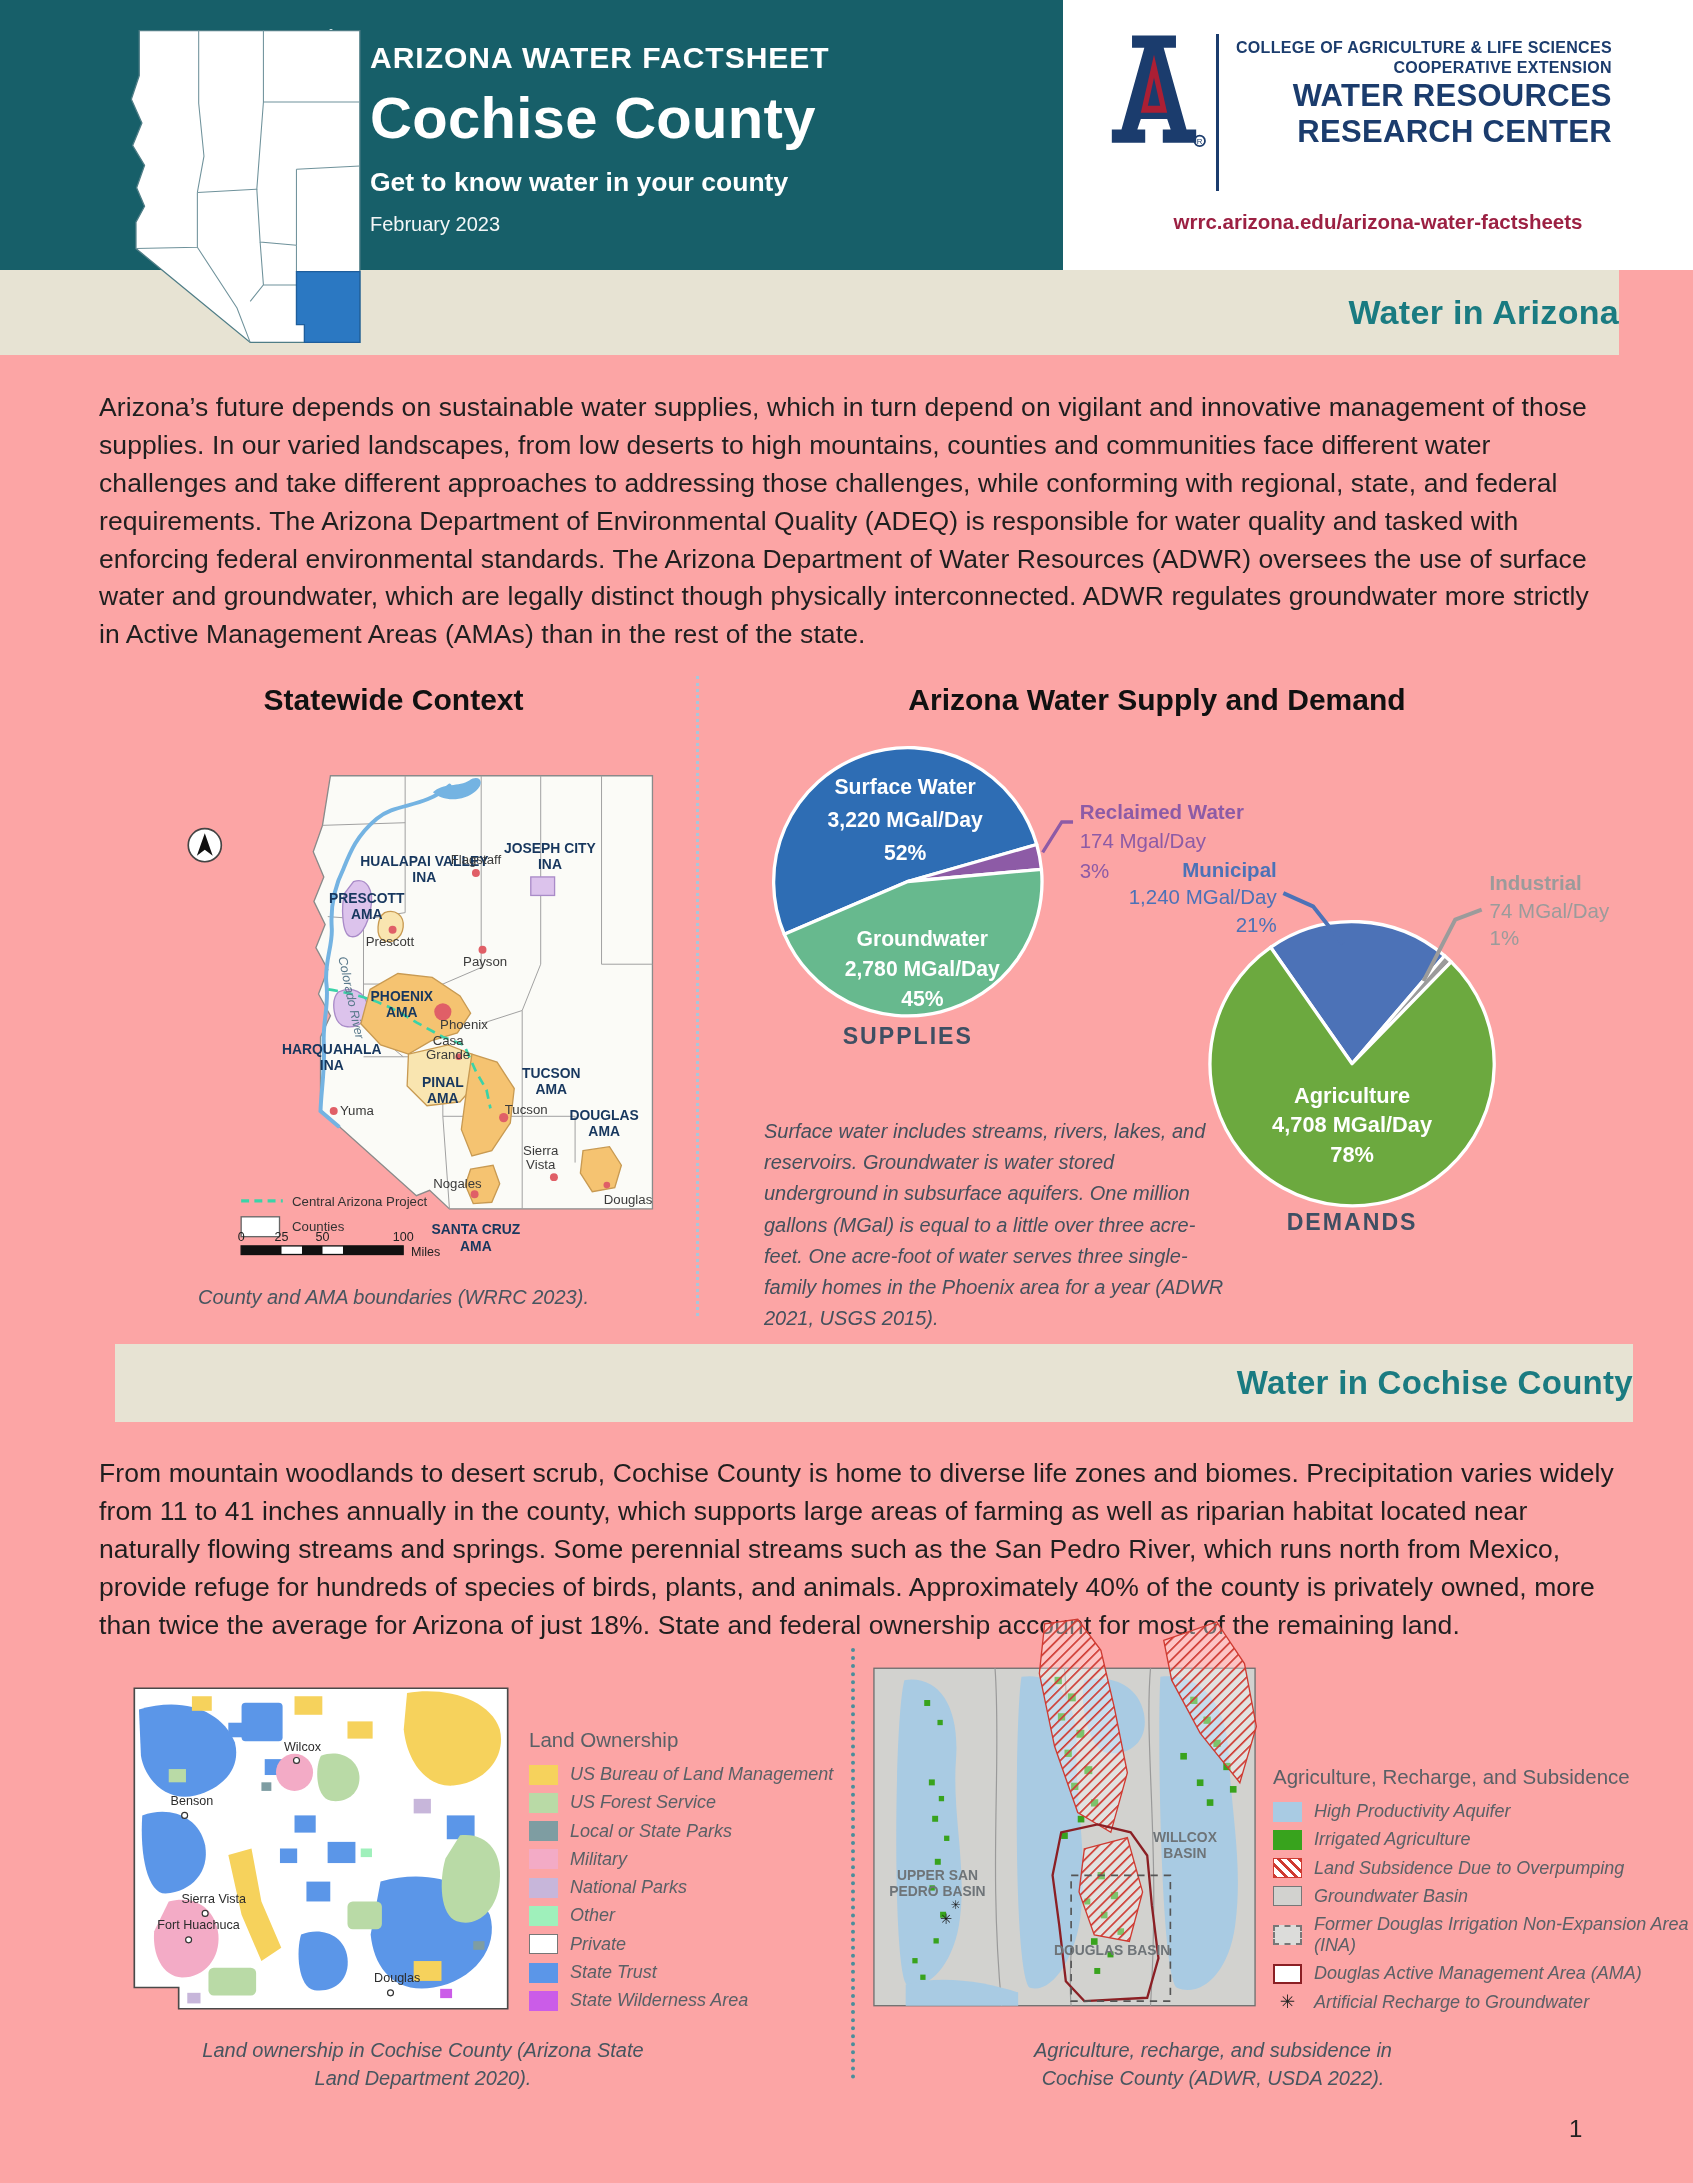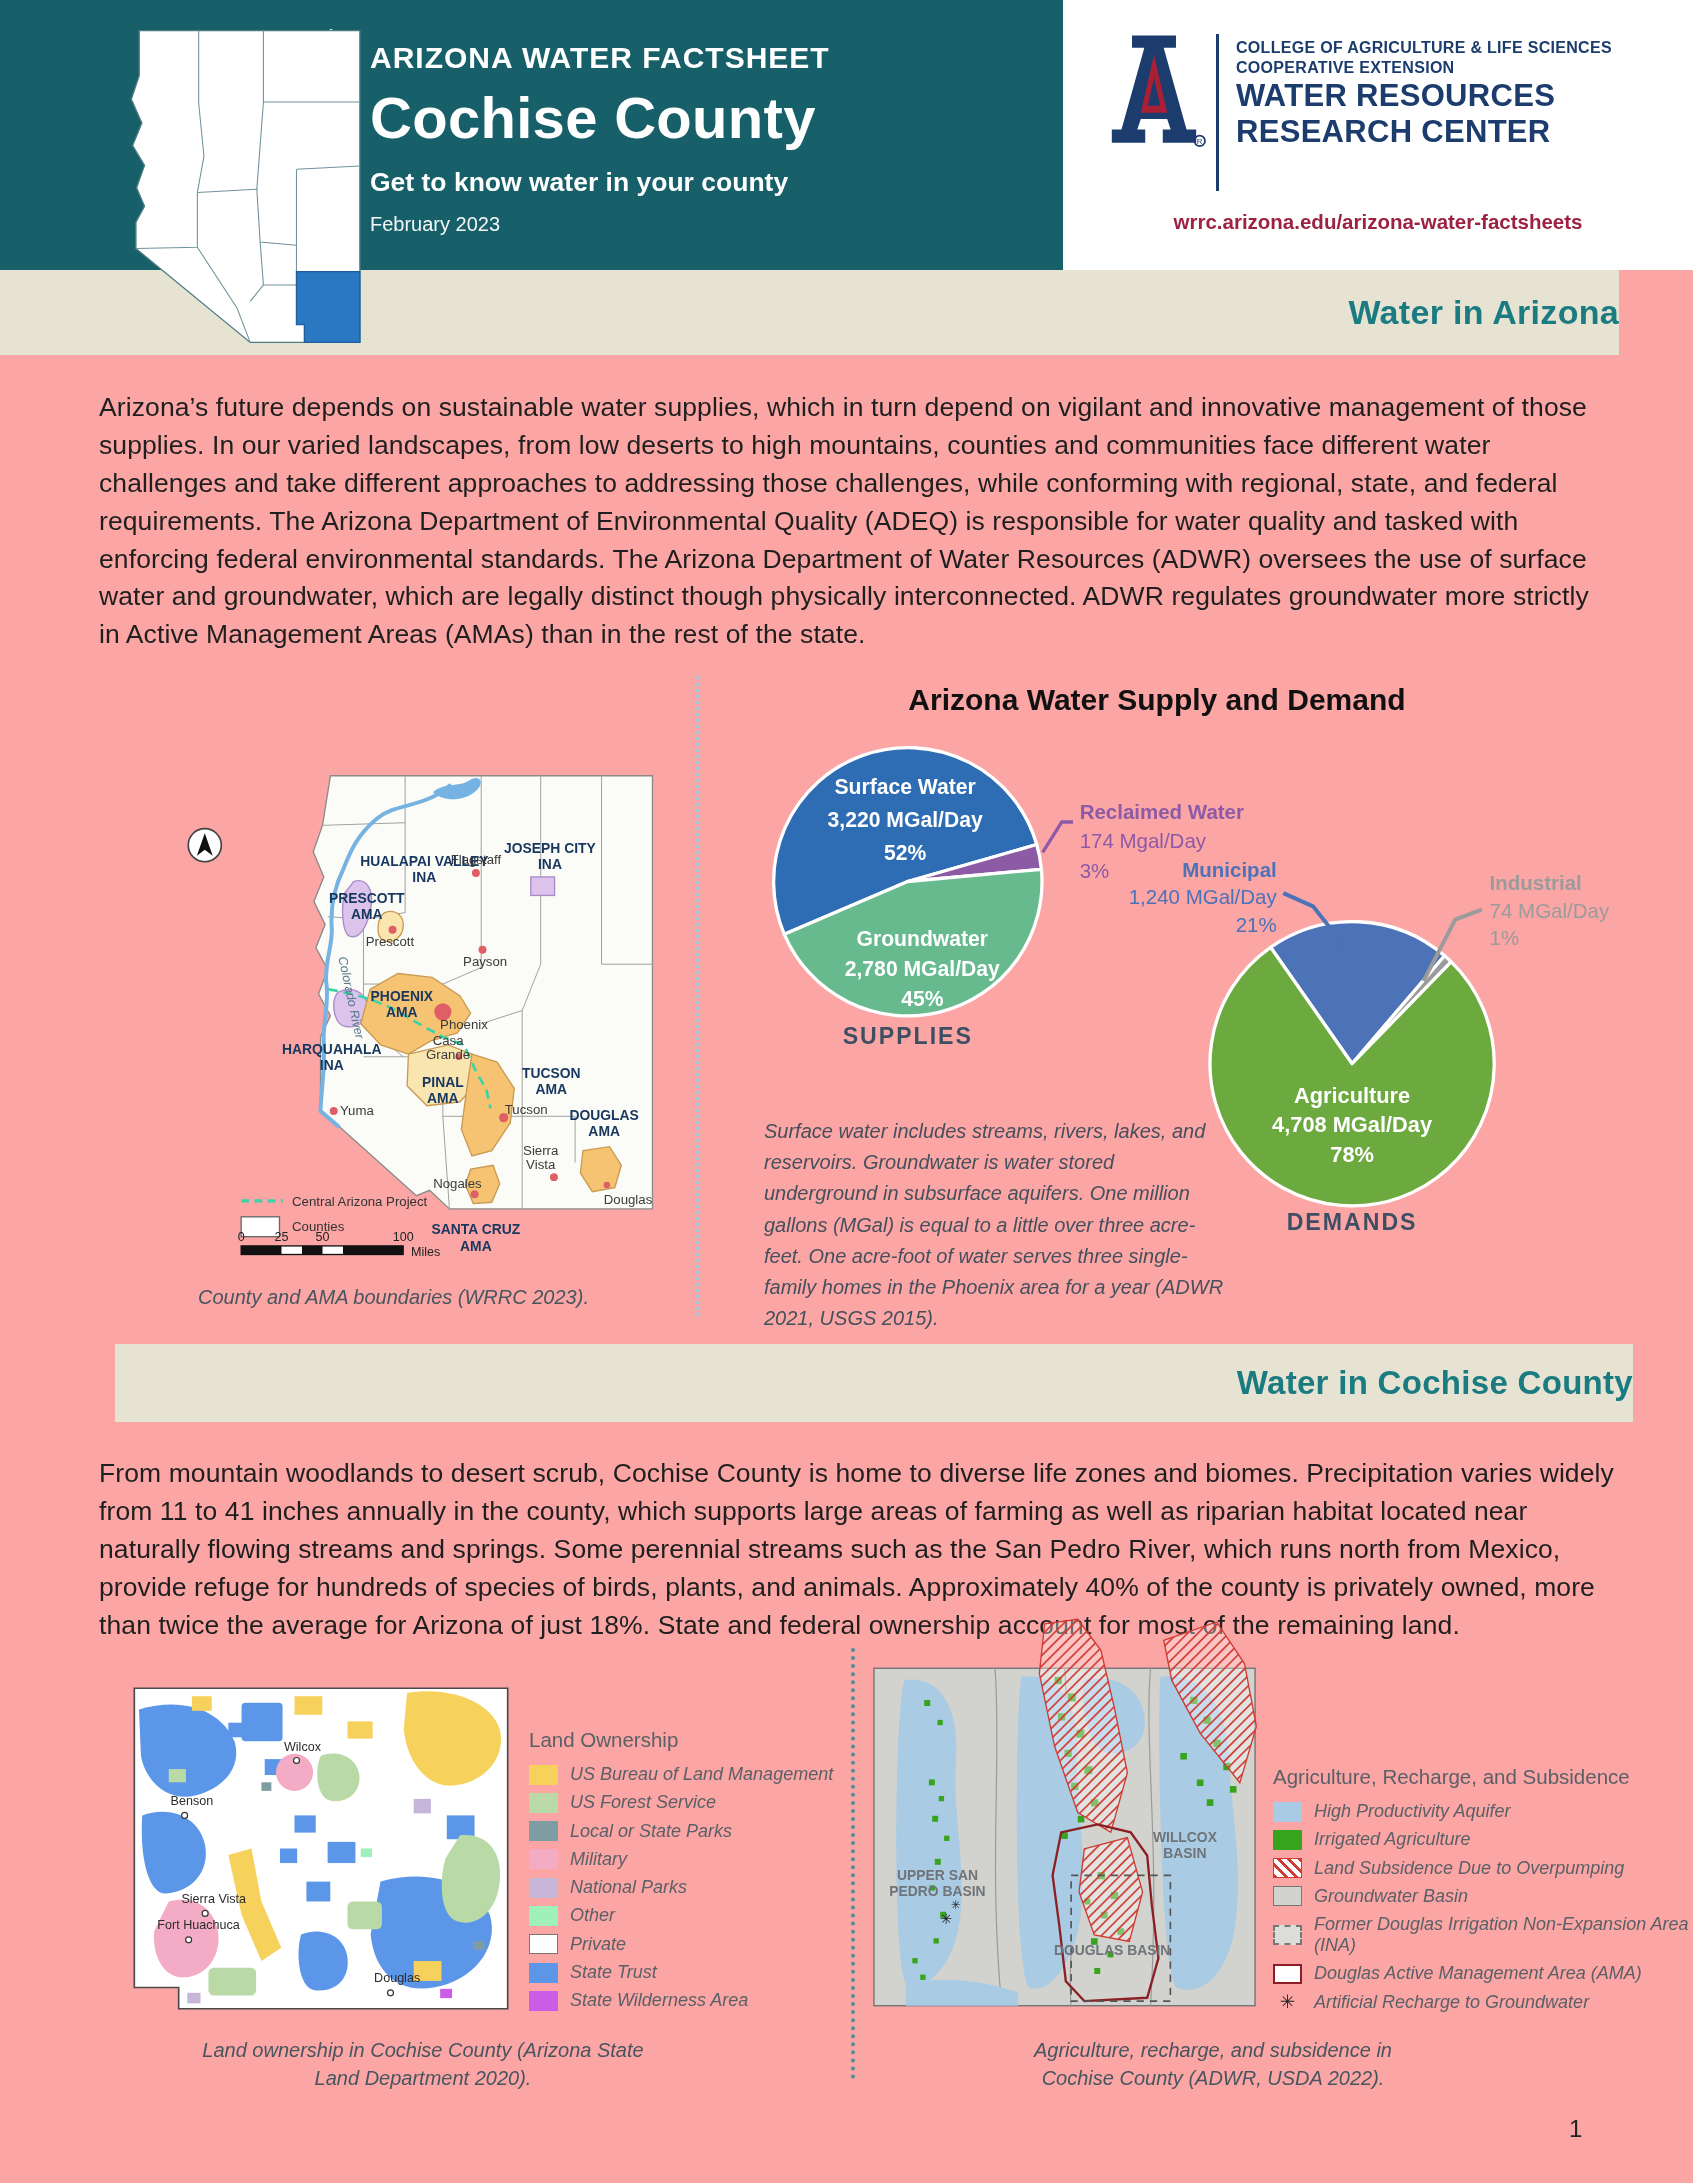--- a/index.html
+++ b/index.html
@@ -13,21 +13,21 @@
   .header-dots{position:absolute;left:329px;top:29px;height:97px;width:0;
                border-left:4.6px dotted rgba(255,255,255,.9);}
   .title-block{position:absolute;left:370px;top:41px;color:#ffffff;}
   .kicker{font-size:30px;font-weight:bold;letter-spacing:1px;}
   .main-title{font-size:58px;font-weight:bold;margin-top:9.3px;letter-spacing:0.3px;}
   .tagline{font-size:26.5px;font-weight:bold;margin-top:16px;}
   .date{font-size:20px;margin-top:14.6px;opacity:.95;}
 
   .logo-panel{position:absolute;left:1063px;top:0;width:630px;height:270px;background:#ffffff;}
   .logo-divider{position:absolute;left:153px;top:34px;width:2.6px;height:157px;background:#1b3c6d;}
-  .logo-text{position:absolute;left:173px;top:38px;color:#1b3c6d;}
+  .logo-text{position:absolute;left:173px;top:38px;color:#1b3c6d;text-align:right;}
   .logo-small{font-size:16px;font-weight:bold;letter-spacing:0.3px;line-height:1.25;}
   .logo-big{font-size:31px;font-weight:bold;letter-spacing:0.3px;line-height:1.12;margin-top:1px;}
   .logo-url{position:absolute;left:0;top:210px;width:100%;text-align:center;
             font-size:20.5px;font-weight:bold;color:#9c2143;}
 
   
   .banner{position:absolute;background:#e7e3d3;display:flex;align-items:center;justify-content:flex-end;}
   .banner span{font-size:34px;font-weight:bold;color:#1a7b81;letter-spacing:0.3px;}
   .banner1{left:0;top:270px;width:1619px;height:85px;}
   .banner2{left:115px;top:1344px;width:1518px;height:78px;}
@@ -117,20 +117,21 @@
       <path d="M150,338 L210,430 L230,482"></path>
       <path d="M245,330 L250,395 L230,420"></path>
       <path d="M250,395 H300"></path>
       <path d="M300,335 V375"></path>
     </g>
     <path d="M300,375 H396 V482 H312 V455 H300 Z" fill="#2b78c2" stroke="#1e5e9c" stroke-width="2"></path>
   </svg>
 
   <div class="body-par" style="left:99px;top:389px;width:1511px">Arizona’s future depends on sustainable water supplies, which in turn depend on vigilant and innovative management of those supplies. In our varied landscapes, from low deserts to high mountains, counties and communities face different water challenges and take different approaches to addressing those challenges, while conforming with regional, state, and federal requirements. The Arizona Department of Environmental Quality (ADEQ) is responsible for water quality and tasked with enforcing federal environmental standards. The Arizona Department of Water Resources (ADWR) oversees the use of surface water and groundwater, which are legally distinct though physically interconnected. ADWR regulates groundwater more strictly in Active Management Areas (AMAs) than in the rest of the state.</div>
 
+  <div class="col-heading" style="left:99px;top:683px;width:589px">Statewide Context</div>
   <div class="col-heading" style="left:714px;top:683px;width:886px">Arizona Water Supply and Demand</div>
 
   <div class="v-divider1"></div>
 
   <svg class="abs" style="left:165px;top:746px" width="516" height="529" viewBox="0 0 780 800">
 
     <path d="M250,45 L737,45 L737,700 L430,700 L400,672 L380,680 L235,550 L235,440 L250,408 L232,375 L246,338 L228,305 L242,270 L225,235 L240,198 L224,160 L238,120 L250,45 Z" fill="#fbfbf7" stroke="#8a8a8a" stroke-width="2"></path>
 
     <g stroke="#a0a0a0" stroke-width="1.5" fill="none">
       <path d="M363,45 V252"></path>

